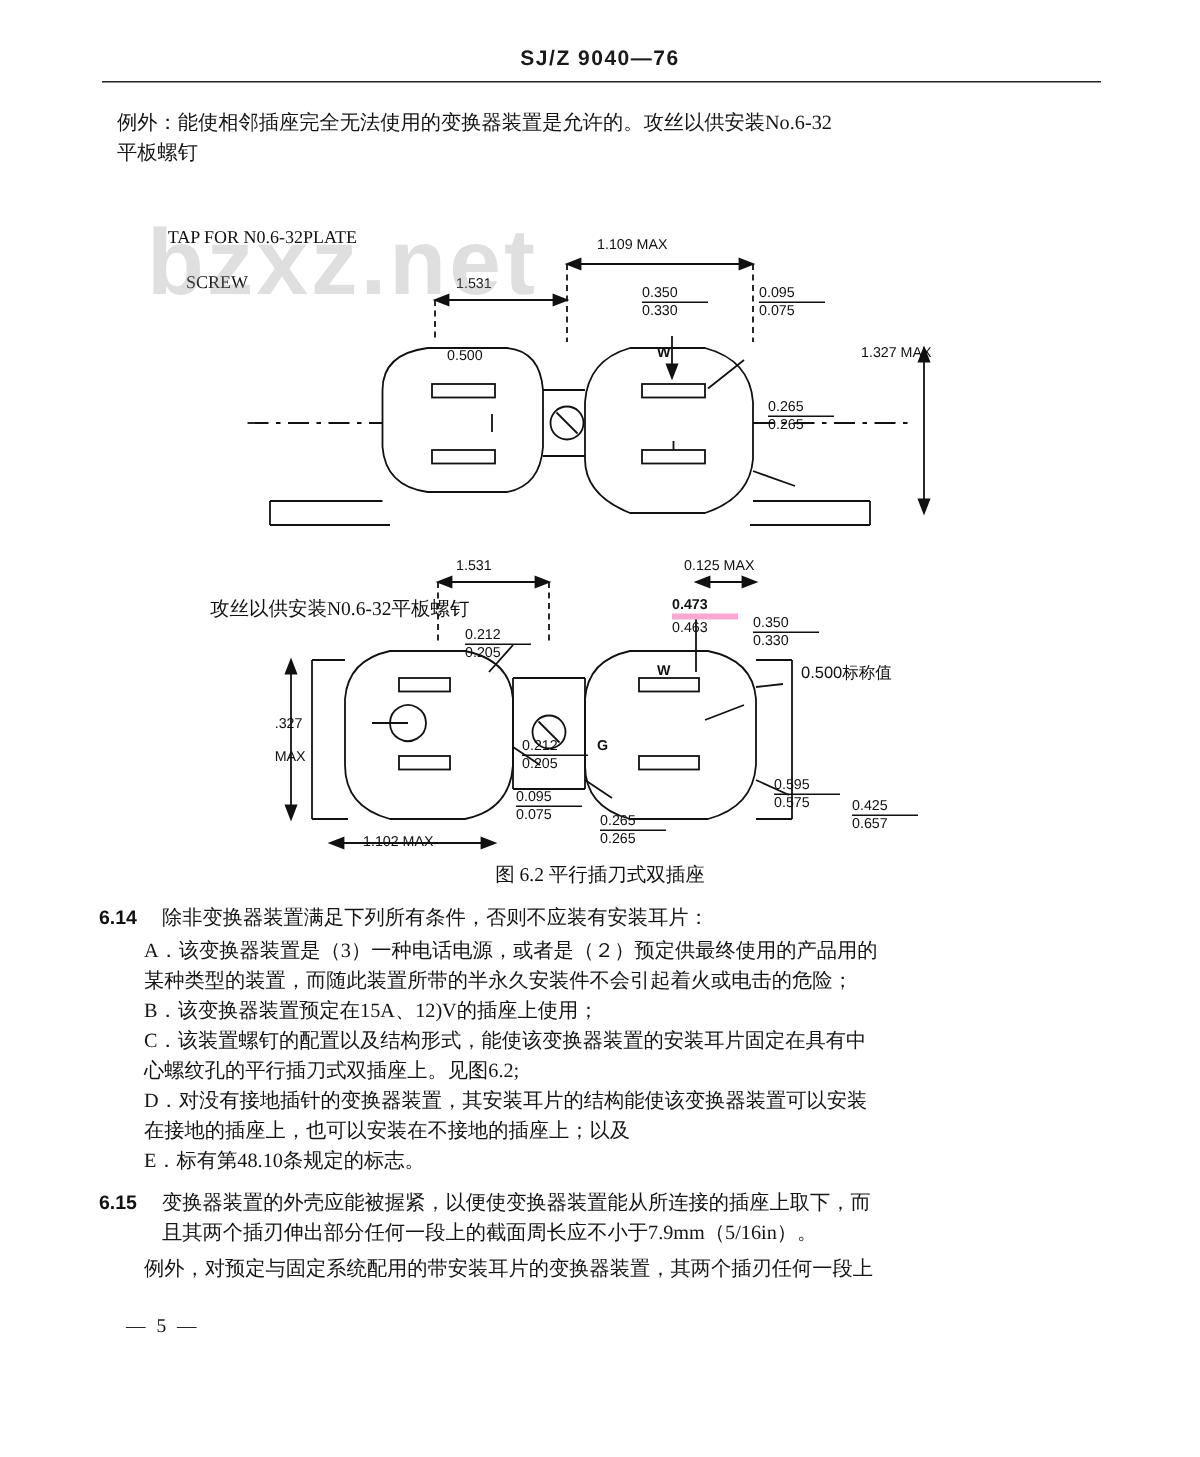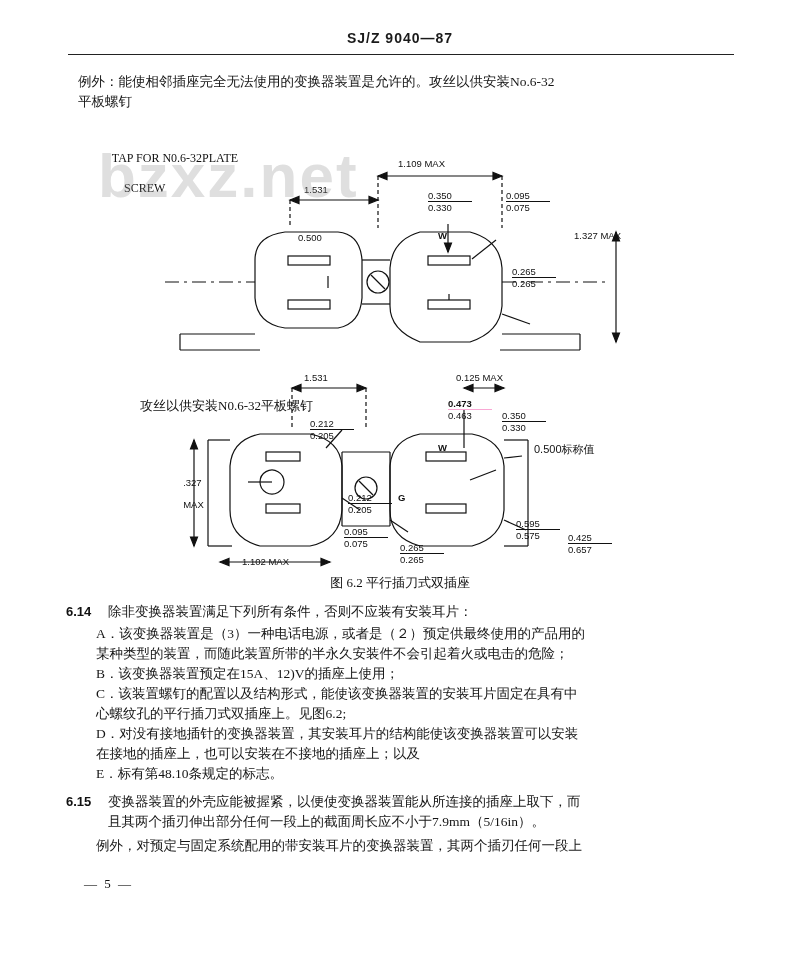--- a/index.html
+++ b/index.html
@@ -114,21 +114,21 @@
     text-align: left;
   }
   svg { display: block; }
 </style>
 </head>
 <body>
 
 <div class="page">
   <div class="sheet">
 
-    <div class="doc-header">SJ/Z   9040—87</div>
+    <div class="doc-header">SJ/Z   9040—76</div>
     <div class="header-rule"></div>
 
     <div class="watermark">bzxz.net</div>
 
     <div class="para" style="left:18px; top:52px; width:650px;">例外：能使相邻插座完全无法使用的变换器装置是允许的。攻丝以供安装No.6-32
 平板螺钉</div>
 
     <div class="figure" style="left:0px; top:108px; width:680px; height:250px;">
 
       <div class="fig-label" style="left:28px; top:8px;">
@@ -268,21 +268,21 @@
           <path d="M134,70 l-3.5,9 l7,0 z" fill="#111"></path>
           <path d="M134,176 l-3.5,-9 l7,0 z" fill="#111"></path>
 
           <line x1="444" y1="88" x2="462" y2="86"></line>
         </g>
       </svg>
 
       <div class="dim" style="left:244px; top:2px; width:52px;">1.531</div>
       <div class="dim" style="left:396px; top:2px; width:64px;">0.125 MAX</div>
       <div class="dim" style="left:388px; top:28px; width:44px;font-weight:bold;">0.473</div>
-      <div class="dim" style="left:388px; top:39px; width:44px; border-top:1px solid #f9a8d4;">0.463</div>
+      <div class="dim" style="left:388px; top:39px; width:44px; border-top:4px solid #f9a8d4;">0.463</div>
       <div class="dim" style="left:442px; top:40px; width:44px;">0.350</div>
       <div class="dim" style="left:442px; top:51px; width:44px; border-top:1px solid #111;">0.330</div>
       <div class="dim" style="left:250px; top:48px; width:44px;">0.212</div>
       <div class="dim" style="left:250px; top:59px; width:44px; border-top:1px solid #111;">0.205</div>
       <div class="dim" style="left:458px; top:74px; width:110px; text-align:left; font-size:11px;padding-left:16px;">0.500标称值</div>
       <div class="dim" style="left:378px; top:72px; width:22px; font-weight:bold;">W</div>
       <div class="dim" style="left:338px; top:122px; width:18px; font-weight:bold;">G</div>
       <div class="dim" style="left:288px; top:122px; width:44px;">0.212</div>
       <div class="dim" style="left:288px; top:133px; width:44px; border-top:1px solid #111;">0.205</div>
       <div class="dim" style="left:284px; top:156px; width:44px;">0.095</div>

